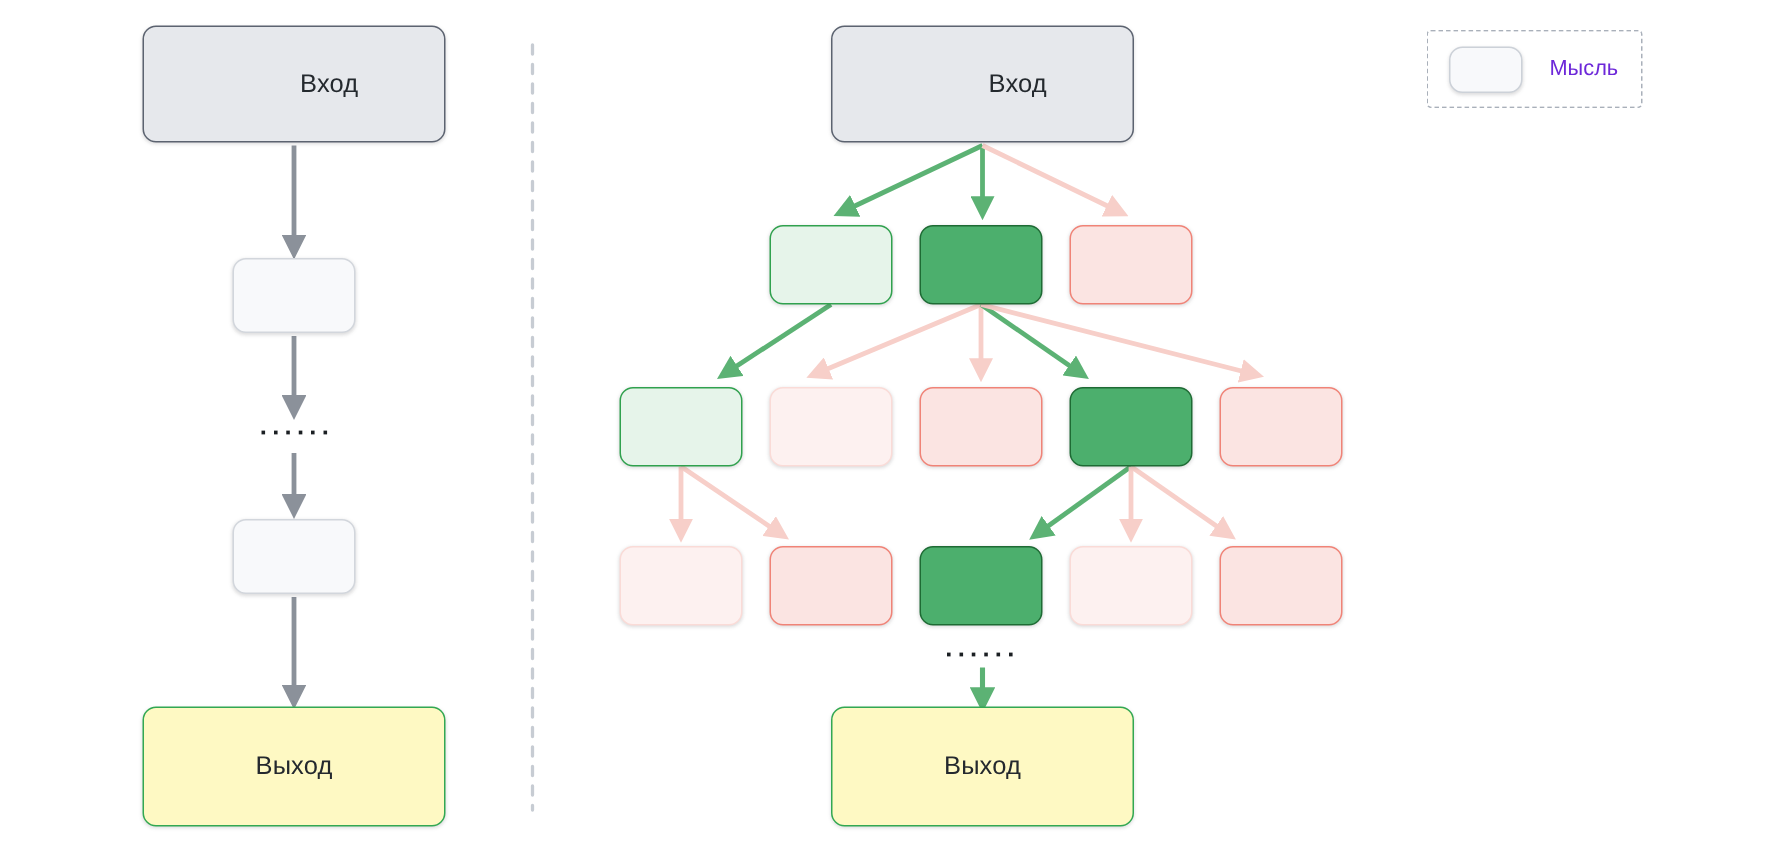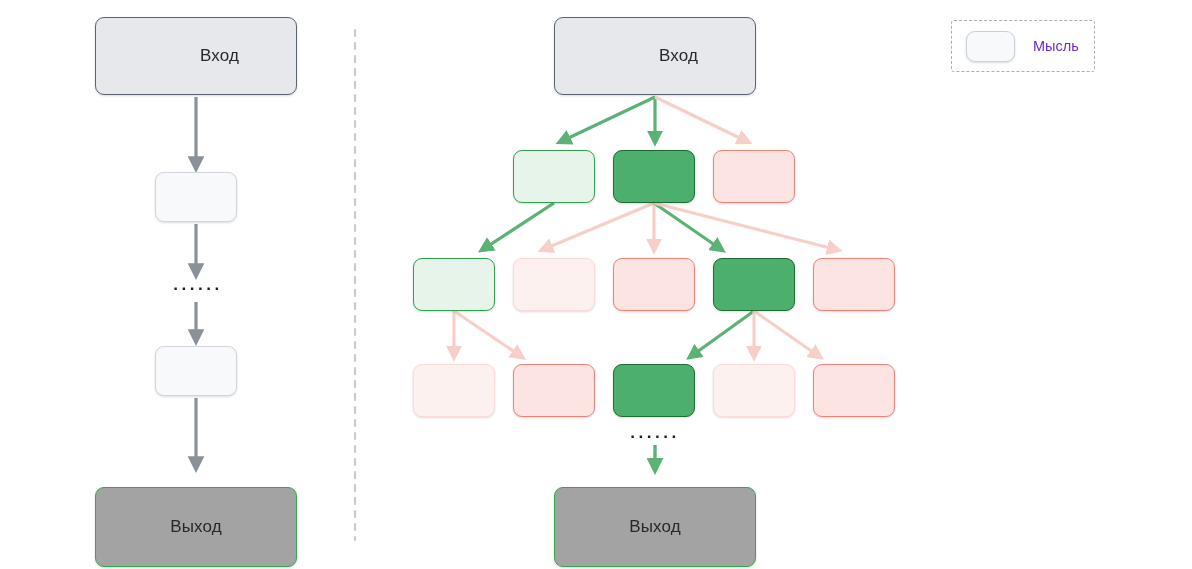--- a/index.html
+++ b/index.html
@@ -42,23 +42,22 @@
   .n-io {            
     background: #e6e8ec;
     border: 1.6px solid #5c6370;
     padding-left: 47px;
   }
   .n-blank {         
     background: #f8f9fb;
     border: 1.5px solid #d2d6dc;
   }
   .n-out {           
-    background: #a3a3a3;
+    background: #fef9c3;
     border: 1.7px solid #32a852;
-    margin-top: 16px;
   }
   .n-green-pale {    
     background: #e6f4ea;
     border: 1.7px solid #30a14e;
   }
   .n-green-solid {   
     background: #4caf6d;
     border: 1.9px solid #1e6b34;
   }
   .n-red {           

